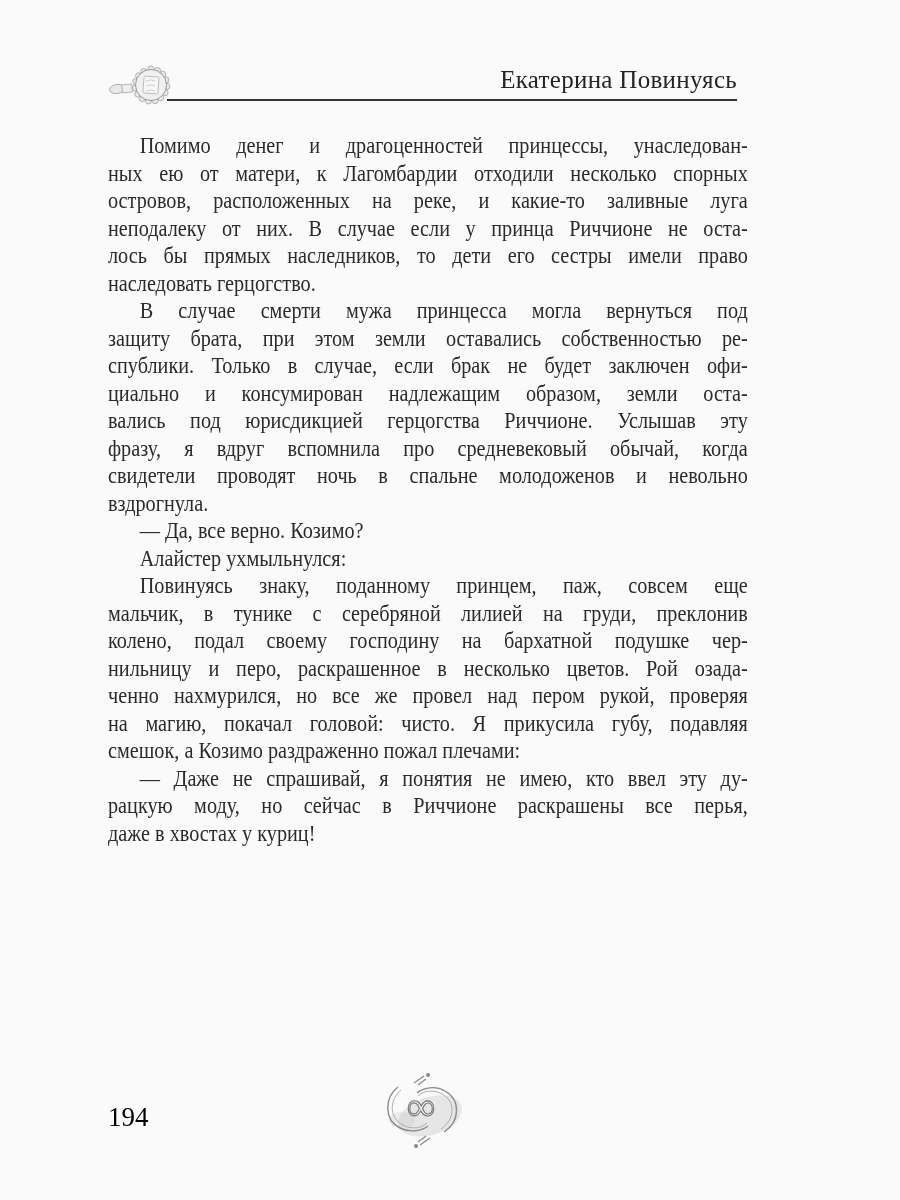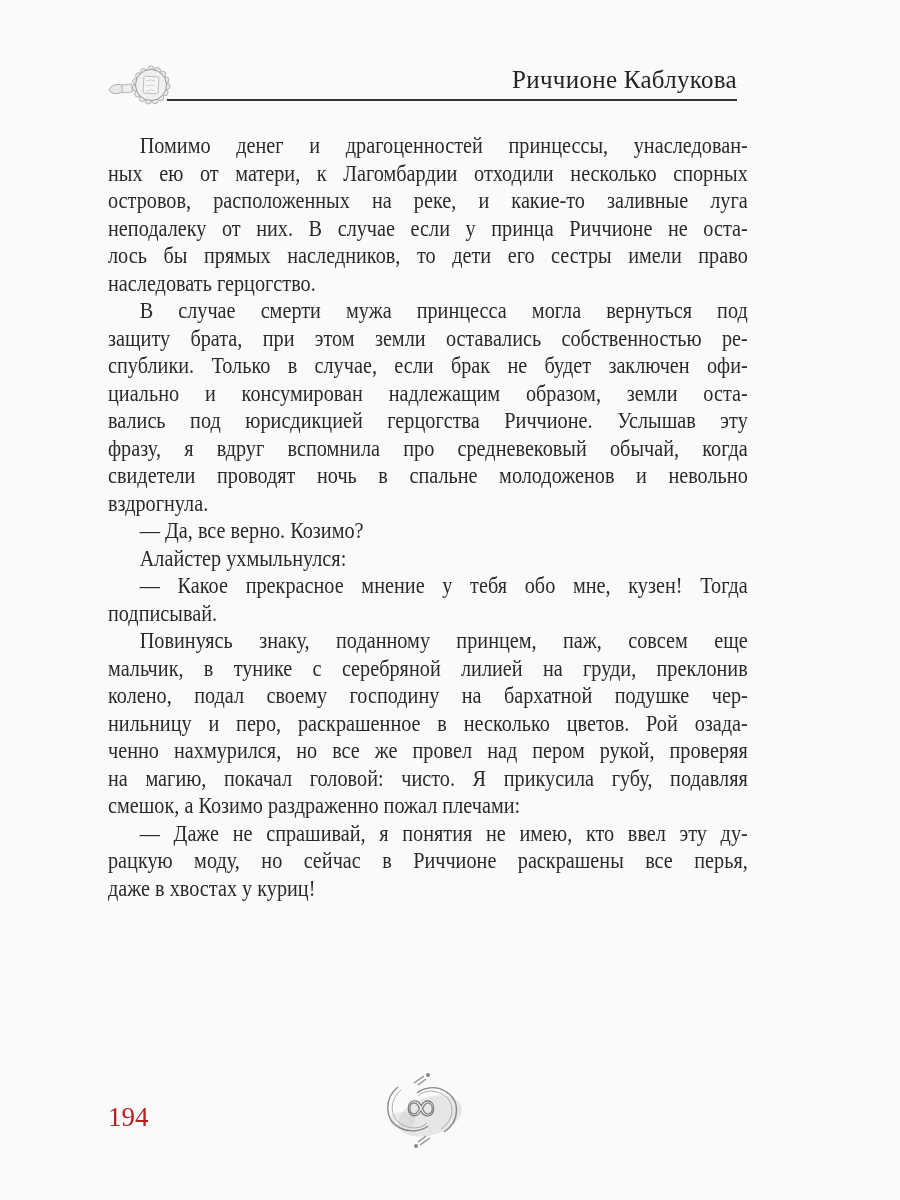--- a/index.html
+++ b/index.html
@@ -51,21 +51,21 @@
     transform: scaleX(0.88);
     transform-origin: 0 0;
   }
   .line.p-first { text-indent: 36px; }
   .line.p-last  { text-align-last: left; }
   .page-number {
     position: absolute;
     left: 108px;
     top: 1102px;
     font-size: 27px;
-    color: #b91c1c;
+    color: #000000;
   }
   .flourish-svg {
     position: absolute;
     left: 376px;
     top: 1070px;
   }
 </style>
 </head>
 <body>
 
@@ -91,21 +91,21 @@
         <circle cx="27.4" cy="30" r="3.1"></circle>
       <circle cx="27.8" cy="23.6" r="3.1"></circle>
         <circle cx="30.7" cy="17.8" r="3.1"></circle>
         <circle cx="35.8" cy="13.6" r="3.1"></circle>
     </g>
     <circle cx="43" cy="27" r="15.5" fill="#f0f0f0" stroke="#999999" stroke-width="1"></circle>
     <rect x="35.5" y="18.5" width="15" height="17" rx="1.5" fill="#f6f6f6" stroke="#b8b8b8" stroke-width="0.9" transform="rotate(4 43 27)"></rect>
     <path d="M38 23 q5 -2 9 0 M38 28 q5 -2 9 0 M38 33 q5 -2 9 0" fill="none" stroke="#c5c5c5" stroke-width="0.8"></path>
   </svg>
 
-  <div class="author-header">Риччионе Каблукова</div>
+  <div class="author-header">Екатерина Повинуясь</div>
 
   <div class="header-rule"></div>
 
   <main class="body-text">
       <div class="paragraph">
         <div class="line p-first">Помимо денег и драгоценностей принцессы, унаследован-</div>
         <div class="line">ных ею от матери, к Лагомбардии отходили несколько спорных</div>
         <div class="line">островов, расположенных на реке, и какие-то заливные луга</div>
         <div class="line">неподалеку от них. В случае если у принца Риччионе не оста-</div>
         <div class="line">лось бы прямых наследников, то дети его сестры имели право</div>
@@ -119,24 +119,20 @@
         <div class="line">вались под юрисдикцией герцогства Риччионе. Услышав эту</div>
         <div class="line">фразу, я вдруг вспомнила про средневековый обычай, когда</div>
         <div class="line">свидетели проводят ночь в спальне молодоженов и невольно</div>
         <div class="line p-last">вздрогнула.</div>
       </div>
       <div class="paragraph">
         <div class="line p-first p-last">— Да, все верно. Козимо?</div>
       </div>
       <div class="paragraph">
         <div class="line p-first p-last">Алайстер ухмыльнулся:</div>
-      </div>
-      <div class="paragraph">
-        <div class="line p-first">— Какое прекрасное мнение у тебя обо мне, кузен! Тогда</div>
-        <div class="line p-last">подписывай.</div>
       </div>
       <div class="paragraph">
         <div class="line p-first">Повинуясь знаку, поданному принцем, паж, совсем еще</div>
         <div class="line">мальчик, в тунике с серебряной лилией на груди, преклонив</div>
         <div class="line">колено, подал своему господину на бархатной подушке чер-</div>
         <div class="line">нильницу и перо, раскрашенное в несколько цветов. Рой озада-</div>
         <div class="line">ченно нахмурился, но все же провел над пером рукой, проверяя</div>
         <div class="line">на магию, покачал головой: чисто. Я прикусила губу, подавляя</div>
         <div class="line p-last">смешок, а Козимо раздраженно пожал плечами:</div>
       </div>

